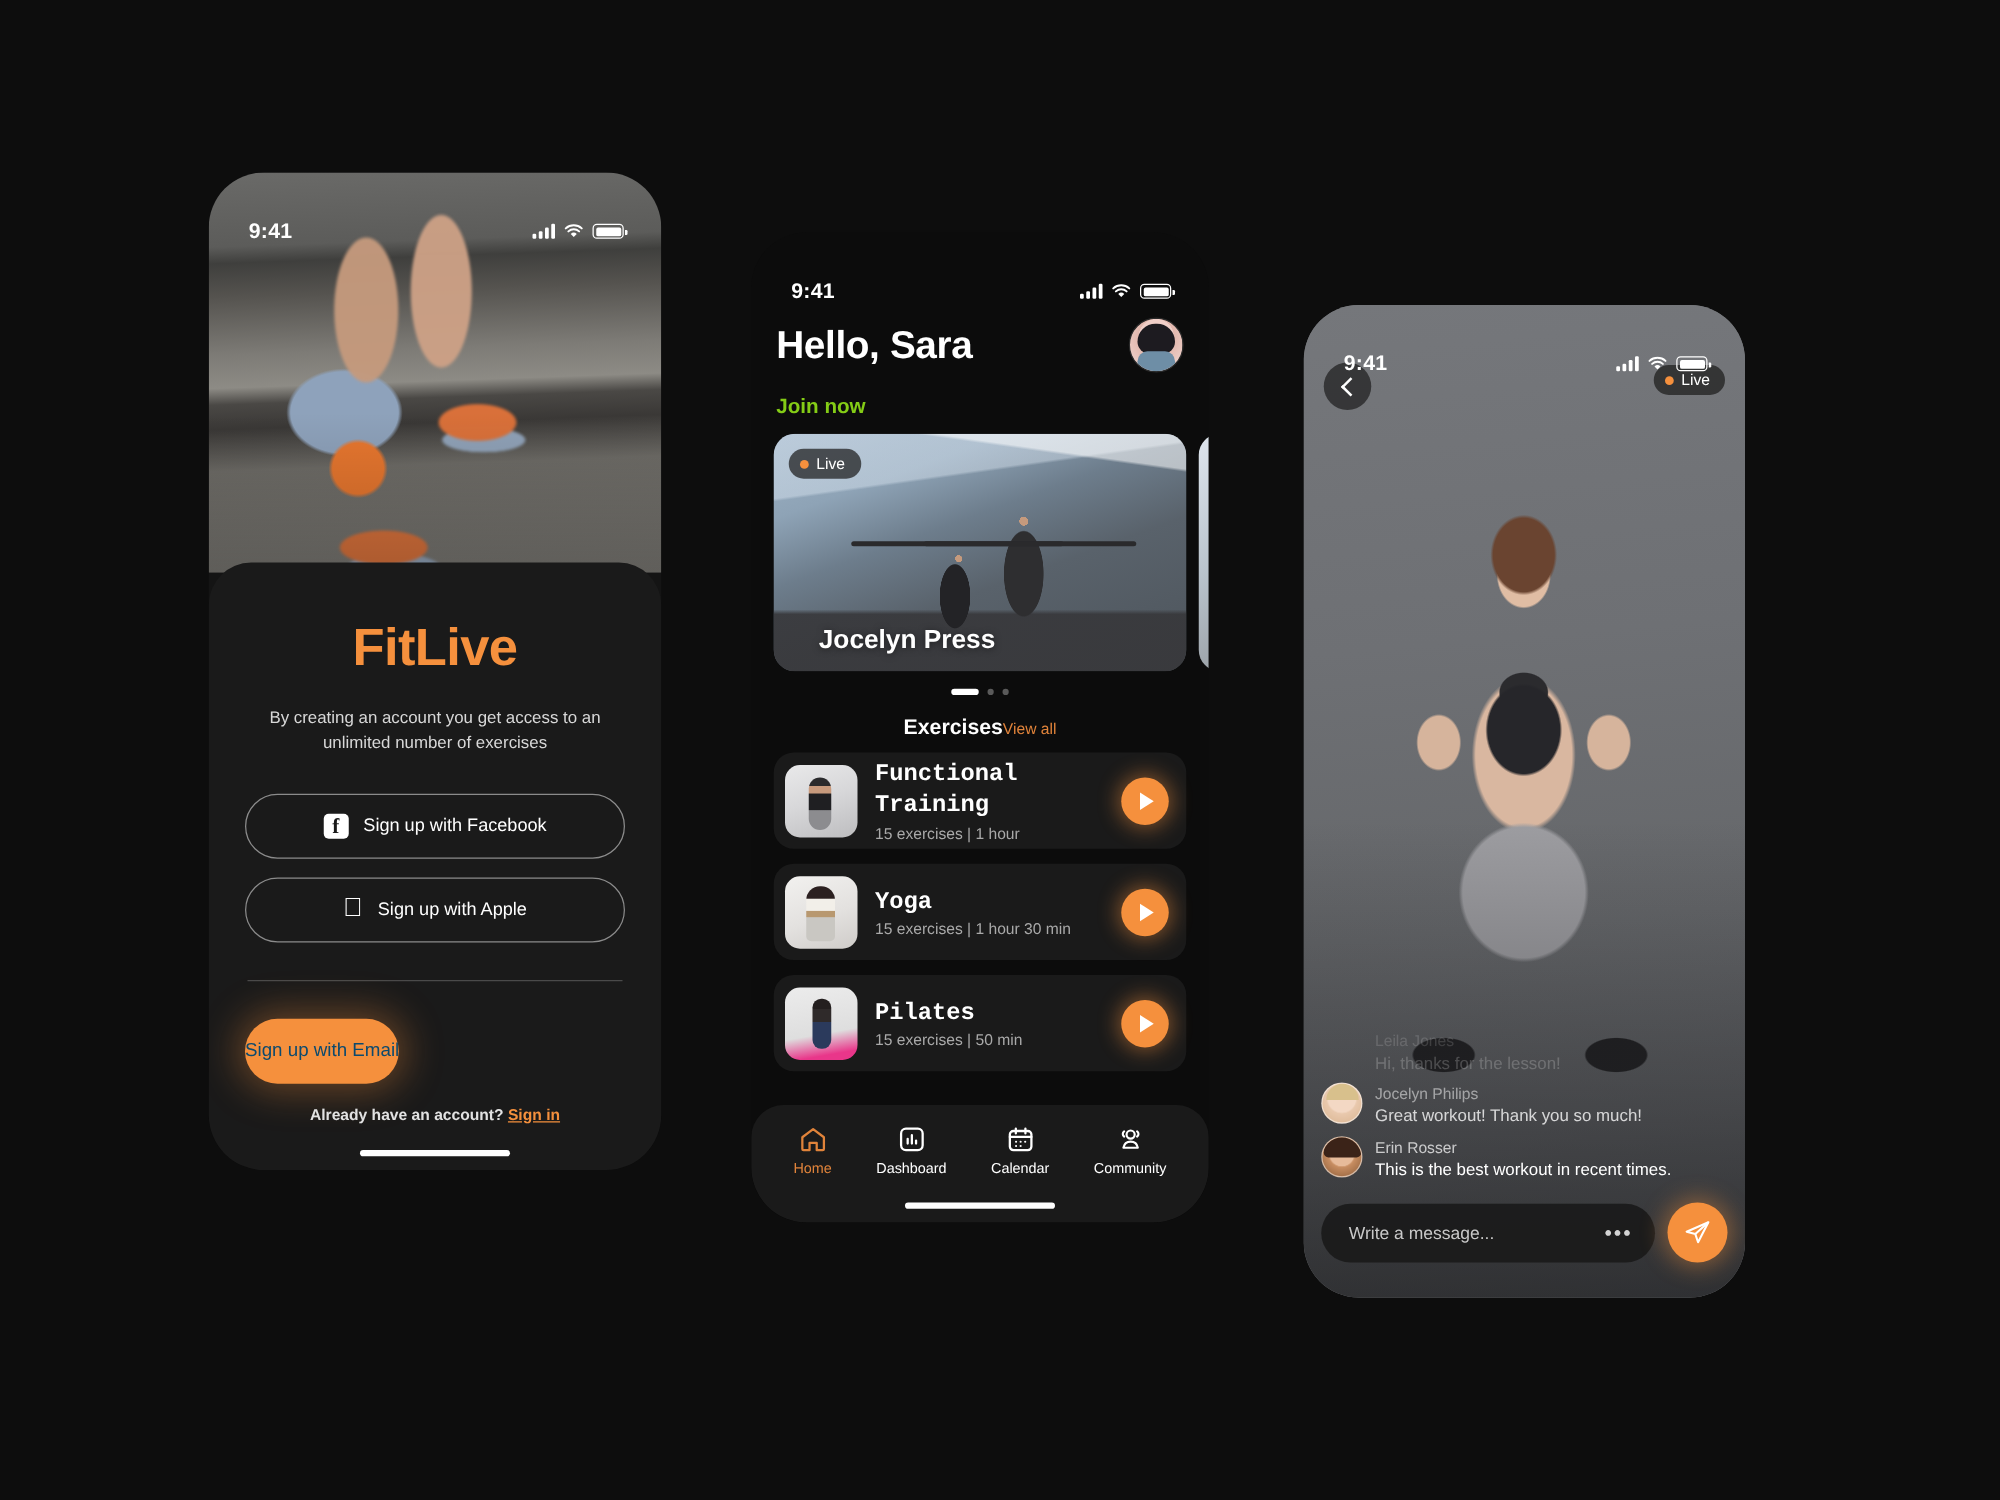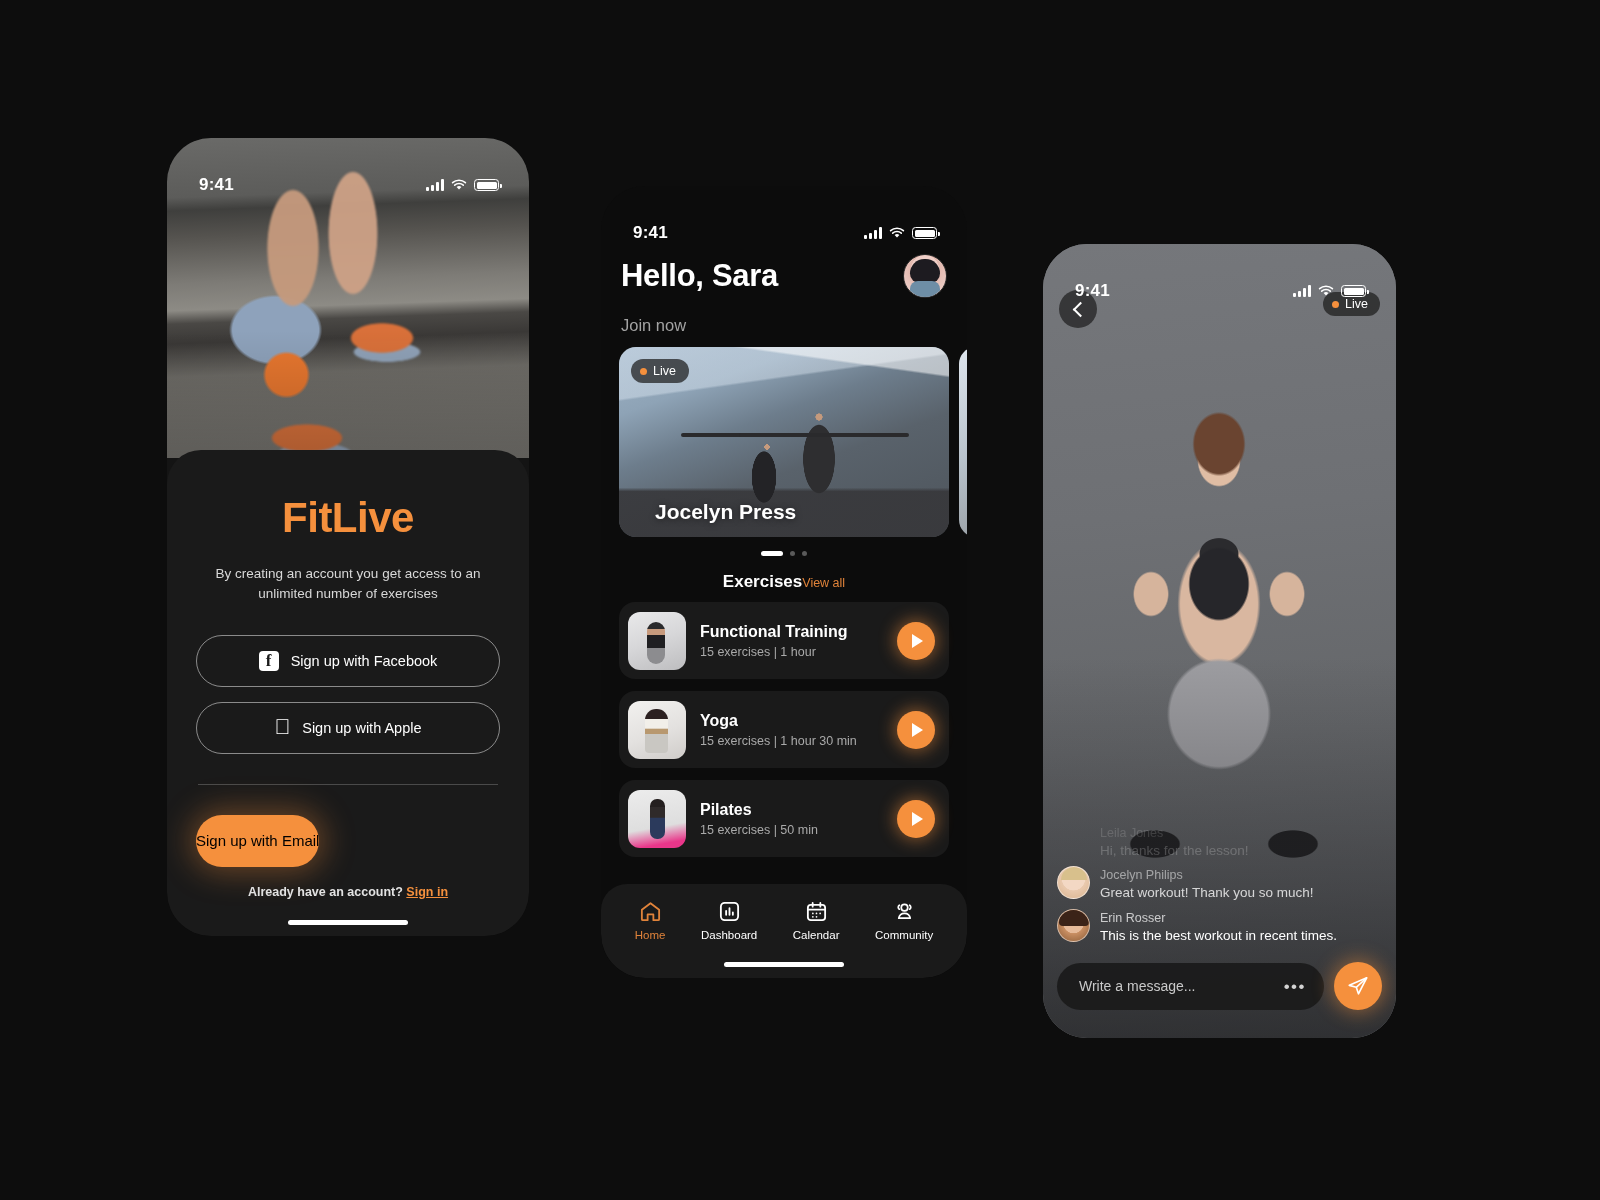--- a/index.html
+++ b/index.html
@@ -87,21 +87,21 @@
   .oauth-wrap{margin-top:30px;display:flex;flex-direction:column;gap:15px;}
   .fb-glyph{
     width:20px;height:20px;border-radius:4px;background:#fff;color:#1a1a1a;
     display:flex;align-items:center;justify-content:center;
     font-size:17px;font-weight:800;font-family:"Liberation Serif",serif;line-height:1;
   }
   .apple-glyph{color:#fff;font-size:21px;line-height:1;margin-top:-3px;}
   .p1-divider{height:1px;background:#4a4a4a;margin:30px 2px 0;}
   .email-btn{
     margin-top:30px;height:52px;border-radius:26px;background:#f5903d;
-    color:#000000;font-size:15px;font-weight:500;
+    color:#0c4a6e;font-size:15px;font-weight:500;
     display:flex;align-items:center;justify-content:center;
     box-shadow:0 0 30px 6px rgba(245,144,61,.35);
     border:none;cursor:pointer;
   }
   .p1-signin{
     text-align:center;margin-top:18px;font-size:12.5px;color:#e2e2e2;font-weight:700;
   }
   .p1-signin a{color:#f5903d;text-decoration:underline;font-weight:700;}
 
   
@@ -118,21 +118,21 @@
     position:relative;border:1px solid #2a2a2a;
   }
   .p2-avatar::before{
     content:"";position:absolute;left:50%;top:4px;transform:translateX(-50%);
     width:30px;height:24px;border-radius:15px 15px 10px 10px;background:#1d1b20;
   }
   .p2-avatar::after{
     content:"";position:absolute;left:50%;bottom:0;transform:translateX(-50%);
     width:30px;height:16px;border-radius:8px 8px 0 0;background:#6e8ea6;
   }
-  .sec-title{color:#a3a3a3;font-size:16.5px;font-weight:400;padding:0 20px;margin-top:10px;}
+  .sec-title{color:#84cc16;font-size:16.5px;font-weight:700;padding:0 20px;margin-top:10px;}
   .carousel{margin-top:12px;padding-left:18px;display:flex;gap:10px;overflow:hidden;}
   .live-card{
     position:relative;flex:0 0 auto;width:330px;height:190px;border-radius:17px;overflow:hidden;
     background:linear-gradient(160deg,#9fb3c6 0%,#8ea3b6 22%,#6d7d8c 40%,#59626b 60%,#4d545b 100%);
   }
   .live-card::before{
     content:"";position:absolute;inset:0;
     background:
       linear-gradient(188deg, rgba(255,255,255,.55) 0 12%, transparent 13%),
       linear-gradient(172deg, rgba(230,240,250,.4) 14% 22%, transparent 23%),
@@ -179,21 +179,21 @@
   .ex-thumb.t1{background:linear-gradient(160deg,#e9e9ea 0%,#d7d7d9 48%,#bdbdbf 100%);}
   .ex-thumb.t1::after{content:"";position:absolute;left:19px;top:10px;width:18px;height:42px;border-radius:9px;
     background:linear-gradient(#2a2a2c 0 16%, #c79a7d 17% 30%, #1f1f22 31% 62%, #8c8c8f 63% 100%);}
   .ex-thumb.t2{background:linear-gradient(160deg,#f2f1ef 0%,#e3e1df 55%,#cfccc9 100%);}
   .ex-thumb.t2::after{content:"";position:absolute;left:17px;top:8px;width:23px;height:44px;border-radius:11px 11px 4px 4px;
     background:linear-gradient(#2b2020 0 22%, #f2efe9 23% 44%, #b8986f 45% 56%, #c9c7c2 57% 100%);}
   .ex-thumb.t3{background:linear-gradient(170deg,#ececec 0%,#dedede 62%,#e9368a 88%,#e9368a 100%);}
   .ex-thumb.t3::after{content:"";position:absolute;left:22px;top:9px;width:15px;height:40px;border-radius:7px;
     background:linear-gradient(#241f1f 0 20%, #2f2a2a 21% 46%, #2b3a5c 47% 100%);}
   .ex-meta{flex:1 1 auto;min-width:0;}
-  .ex-name{color:#fff;font-size:16px;font-weight:600;line-height:1.3;}
+  .ex-name{color:#fff;font-size:19px;font-weight:600;line-height:1.3;font-family:Liberation Mono, monospace;}
   .ex-sub{color:#a9a9a9;font-size:12.5px;margin-top:3px;}
   .play-btn{
     width:38px;height:38px;border-radius:50%;background:#f5903d;flex:0 0 auto;
     display:flex;align-items:center;justify-content:center;
     box-shadow:0 0 16px 3px rgba(245,144,61,.45);cursor:pointer;border:none;
   }
   .play-btn i{
     display:block;width:0;height:0;margin-left:3px;
     border-left:11px solid #fff;border-top:7px solid transparent;border-bottom:7px solid transparent;
   }

